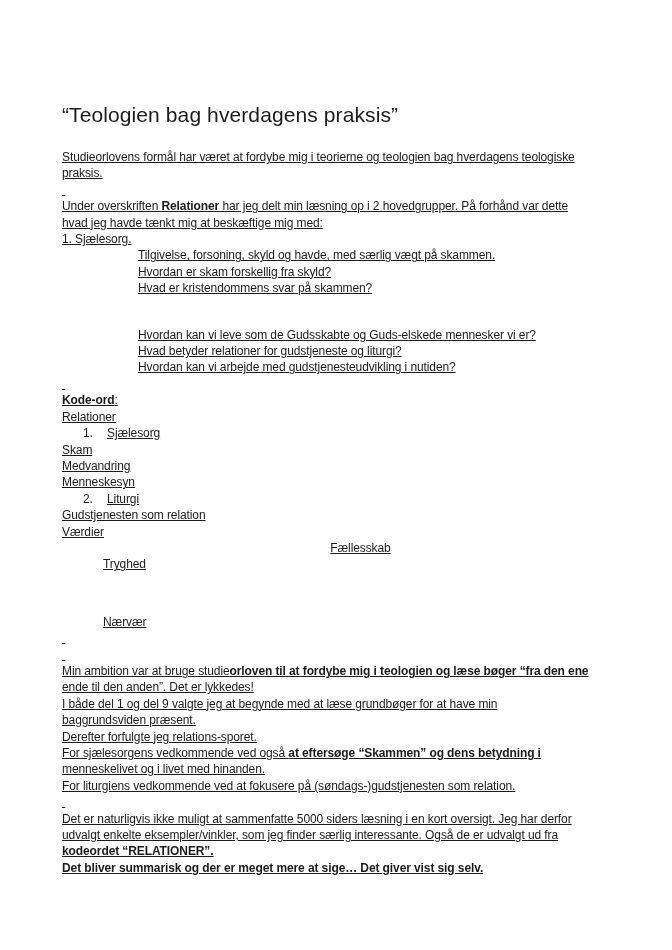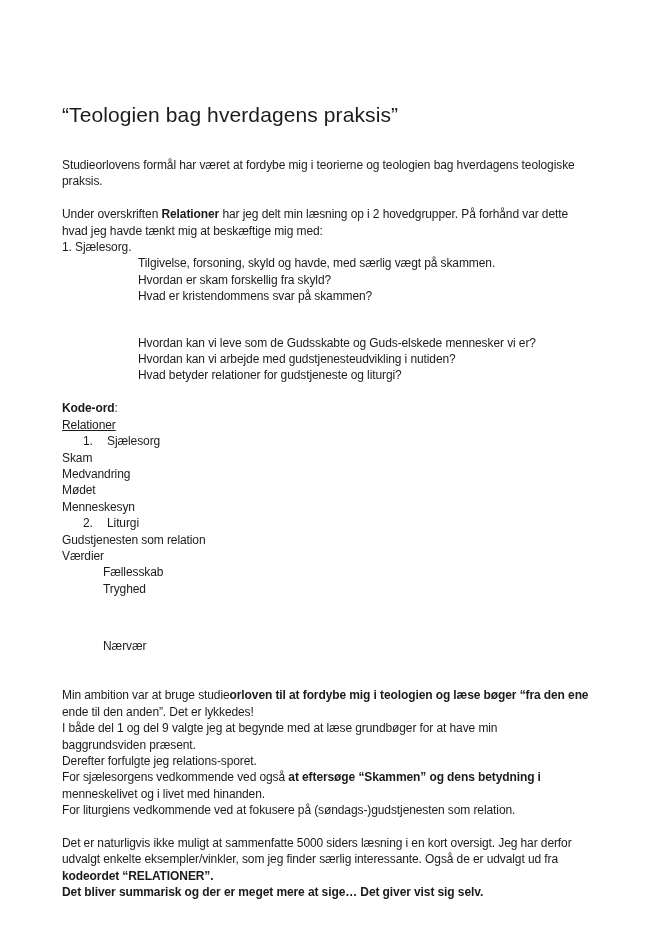--- a/index.html
+++ b/index.html
@@ -23,22 +23,23 @@
     margin: 0;
     font-size: 21px;
     font-weight: 400;
     line-height: 30px;
     letter-spacing: 0.1px;
     white-space: nowrap;
   }
   .body {
     position: absolute;
     left: 62px;
-    top: 157px;
+    top: 149px;
     width: 556px;
+    text-decoration: underline;
   }
   .line {
     font-size: 12px;
     line-height: 16.4px;
     letter-spacing: -0.1px;
     white-space: nowrap;
     min-height: 16.4px;
   }
   .line .b { font-weight: 700; }
   .line .u { text-decoration: underline; }
@@ -56,34 +57,33 @@
       <div class="line"><span class="">Studieorlovens formål har været at fordybe mig i teorierne og teologien bag hverdagens teologiske</span></div>
       <div class="line"><span class="">praksis.</span></div>
       <div class="line">&nbsp;</div>
       <div class="line"><span class="">Under overskriften </span><span class="b ">Relationer</span><span class=""> har jeg delt min læsning op i 2 hovedgrupper. På forhånd var dette</span></div>
       <div class="line"><span class="">hvad jeg havde tænkt mig at beskæftige mig med:</span></div>
       <div class="line"><span class="">1. Sjælesorg.</span></div>
       <div class="line" style="padding-left: 76px;"><span class="">Tilgivelse, forsoning, skyld og havde, med særlig vægt på skammen.</span></div>
       <div class="line" style="padding-left: 76px;"><span class="">Hvordan er skam forskellig fra skyld?</span></div>
       <div class="line" style="padding-left: 76px;"><span class="">Hvad er kristendommens svar på skammen?</span></div>
       <div class="line" style="padding-left: 76px; margin-top: 30px;"><span class="">Hvordan kan vi leve som de Gudsskabte og Guds-elskede mennesker vi er?</span></div>
+      <div class="line" style="padding-left: 76px;"><span class="">Hvad betyder relationer for gudstjeneste og liturgi?</span></div>
       <div class="line" style="padding-left: 76px;"><span class="">Hvordan kan vi arbejde med gudstjenesteudvikling i nutiden?</span></div>
-      <div class="line" style="padding-left: 76px;"><span class="">Hvad betyder relationer for gudstjeneste og liturgi?</span></div>
       <div class="line">&nbsp;</div>
       <div class="line"><span class="b ">Kode-ord</span><span class="">:</span></div>
       <div class="line"><span class="u">Relationer</span></div>
       <div class="line" style="padding-left: 21px;"><span class="num">1.</span><span class="">Sjælesorg</span></div>
       <div class="line"><span class="">Skam</span></div>
       <div class="line"><span class="">Medvandring</span></div>
-      <div class="line"><span class="">Mødet</span></div>
       <div class="line"><span class="">Menneskesyn</span></div>
       <div class="line" style="padding-left: 21px;"><span class="num">2.</span><span class="">Liturgi</span></div>
       <div class="line"><span class="">Gudstjenesten som relation</span></div>
       <div class="line"><span class="">Værdier</span></div>
-      <div class="line" style="padding-left: 41px;"><span class="">Fællesskab</span></div>
+      <div class="line" style="padding-left: 41px; text-align: center;"><span class="">Fællesskab</span></div>
       <div class="line" style="padding-left: 41px;"><span class="">Tryghed</span></div>
       <div class="line" style="padding-left: 41px; margin-top: 41px;"><span class="">Nærvær</span></div>
       <div class="line">&nbsp;</div>
       <div class="line">&nbsp;</div>
       <div class="line"><span class="">Min ambition var at bruge studie</span><span class="b ">orloven til at fordybe mig i teologien og læse bøger “fra den ene</span></div>
       <div class="line"><span class="">ende til den anden”. Det er lykkedes!</span></div>
       <div class="line"><span class="">I både del 1 og del 9 valgte jeg at begynde med at læse grundbøger for at have min</span></div>
       <div class="line"><span class="">baggrundsviden præsent.</span></div>
       <div class="line"><span class="">Derefter forfulgte jeg relations-sporet.</span></div>
       <div class="line"><span class="">For sjælesorgens vedkommende ved også </span><span class="b ">at eftersøge “Skammen” og dens betydning i</span></div>

